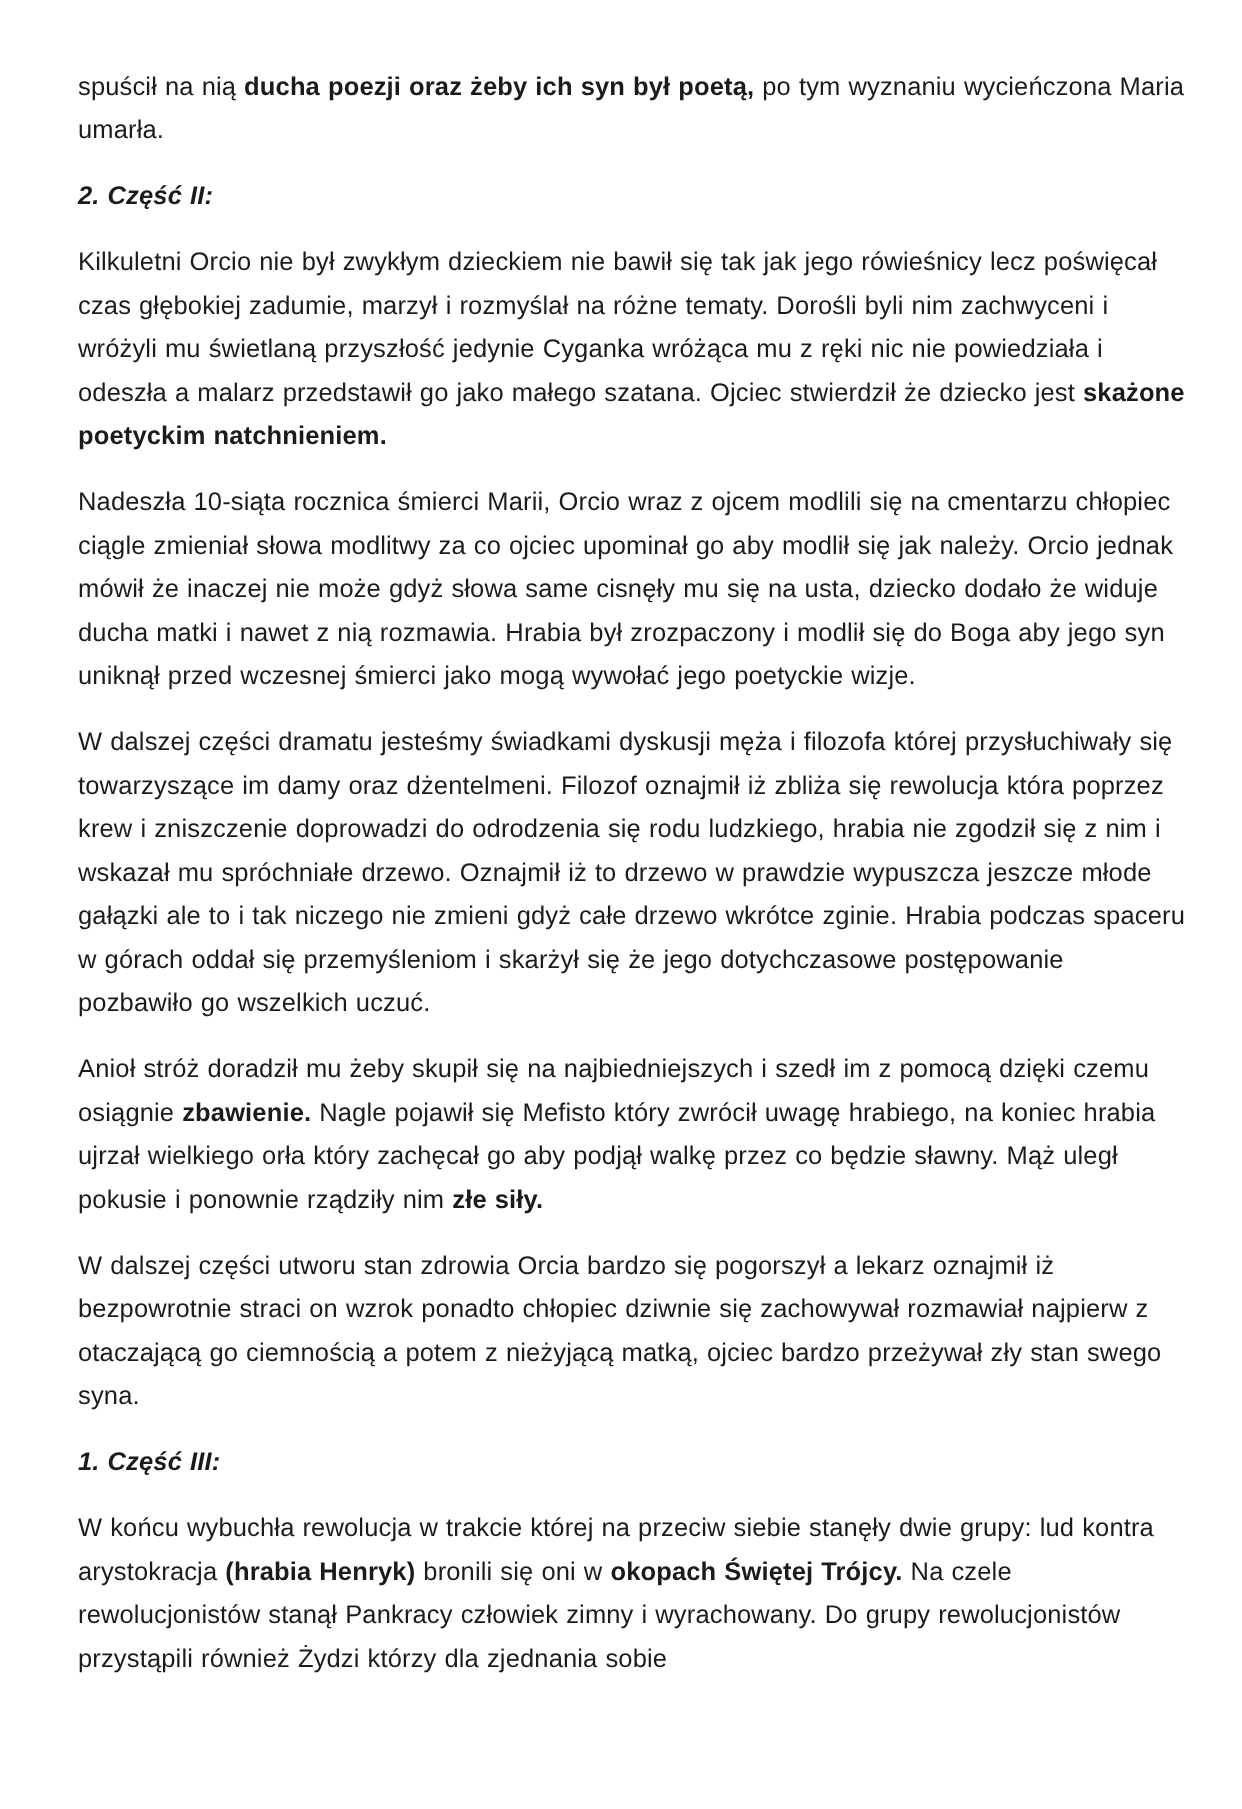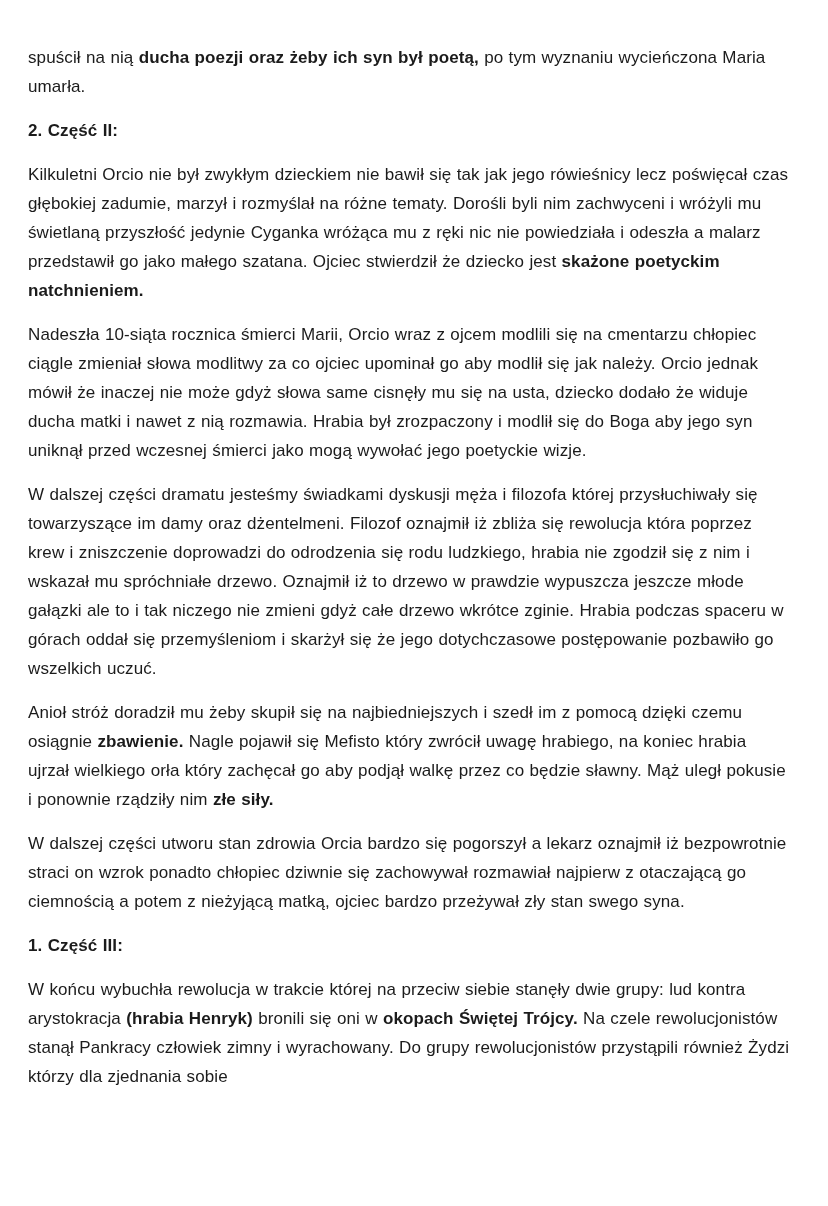--- a/index.html
+++ b/index.html
@@ -12,32 +12,33 @@
     width: 828px;
     height: 1206px;
     box-sizing: border-box;
     background: #ffffff;
     overflow: hidden;
     font-family: "Liberation Sans", "DejaVu Sans", sans-serif;
     color: #1b1b1b;
   }
   .doc {
     box-sizing: border-box;
-    padding: 43px 38px 0 28px;
+    padding: 43px 38px 0 52px;
   }
   .doc .para,
   .doc .heading {
     margin: 0 0 15px 0;
     font-size: 17px;
     line-height: 29px;
     letter-spacing: 0.1px;
     word-spacing: 0.5px;
   }
   .doc .heading {
     font-weight: 700;
+    font-style: italic;
   }
   .doc strong {
     font-weight: 700;
   }
 </style>
 </head>
 <body>
 
 <main class="page">
   <article class="doc" id="doc">

